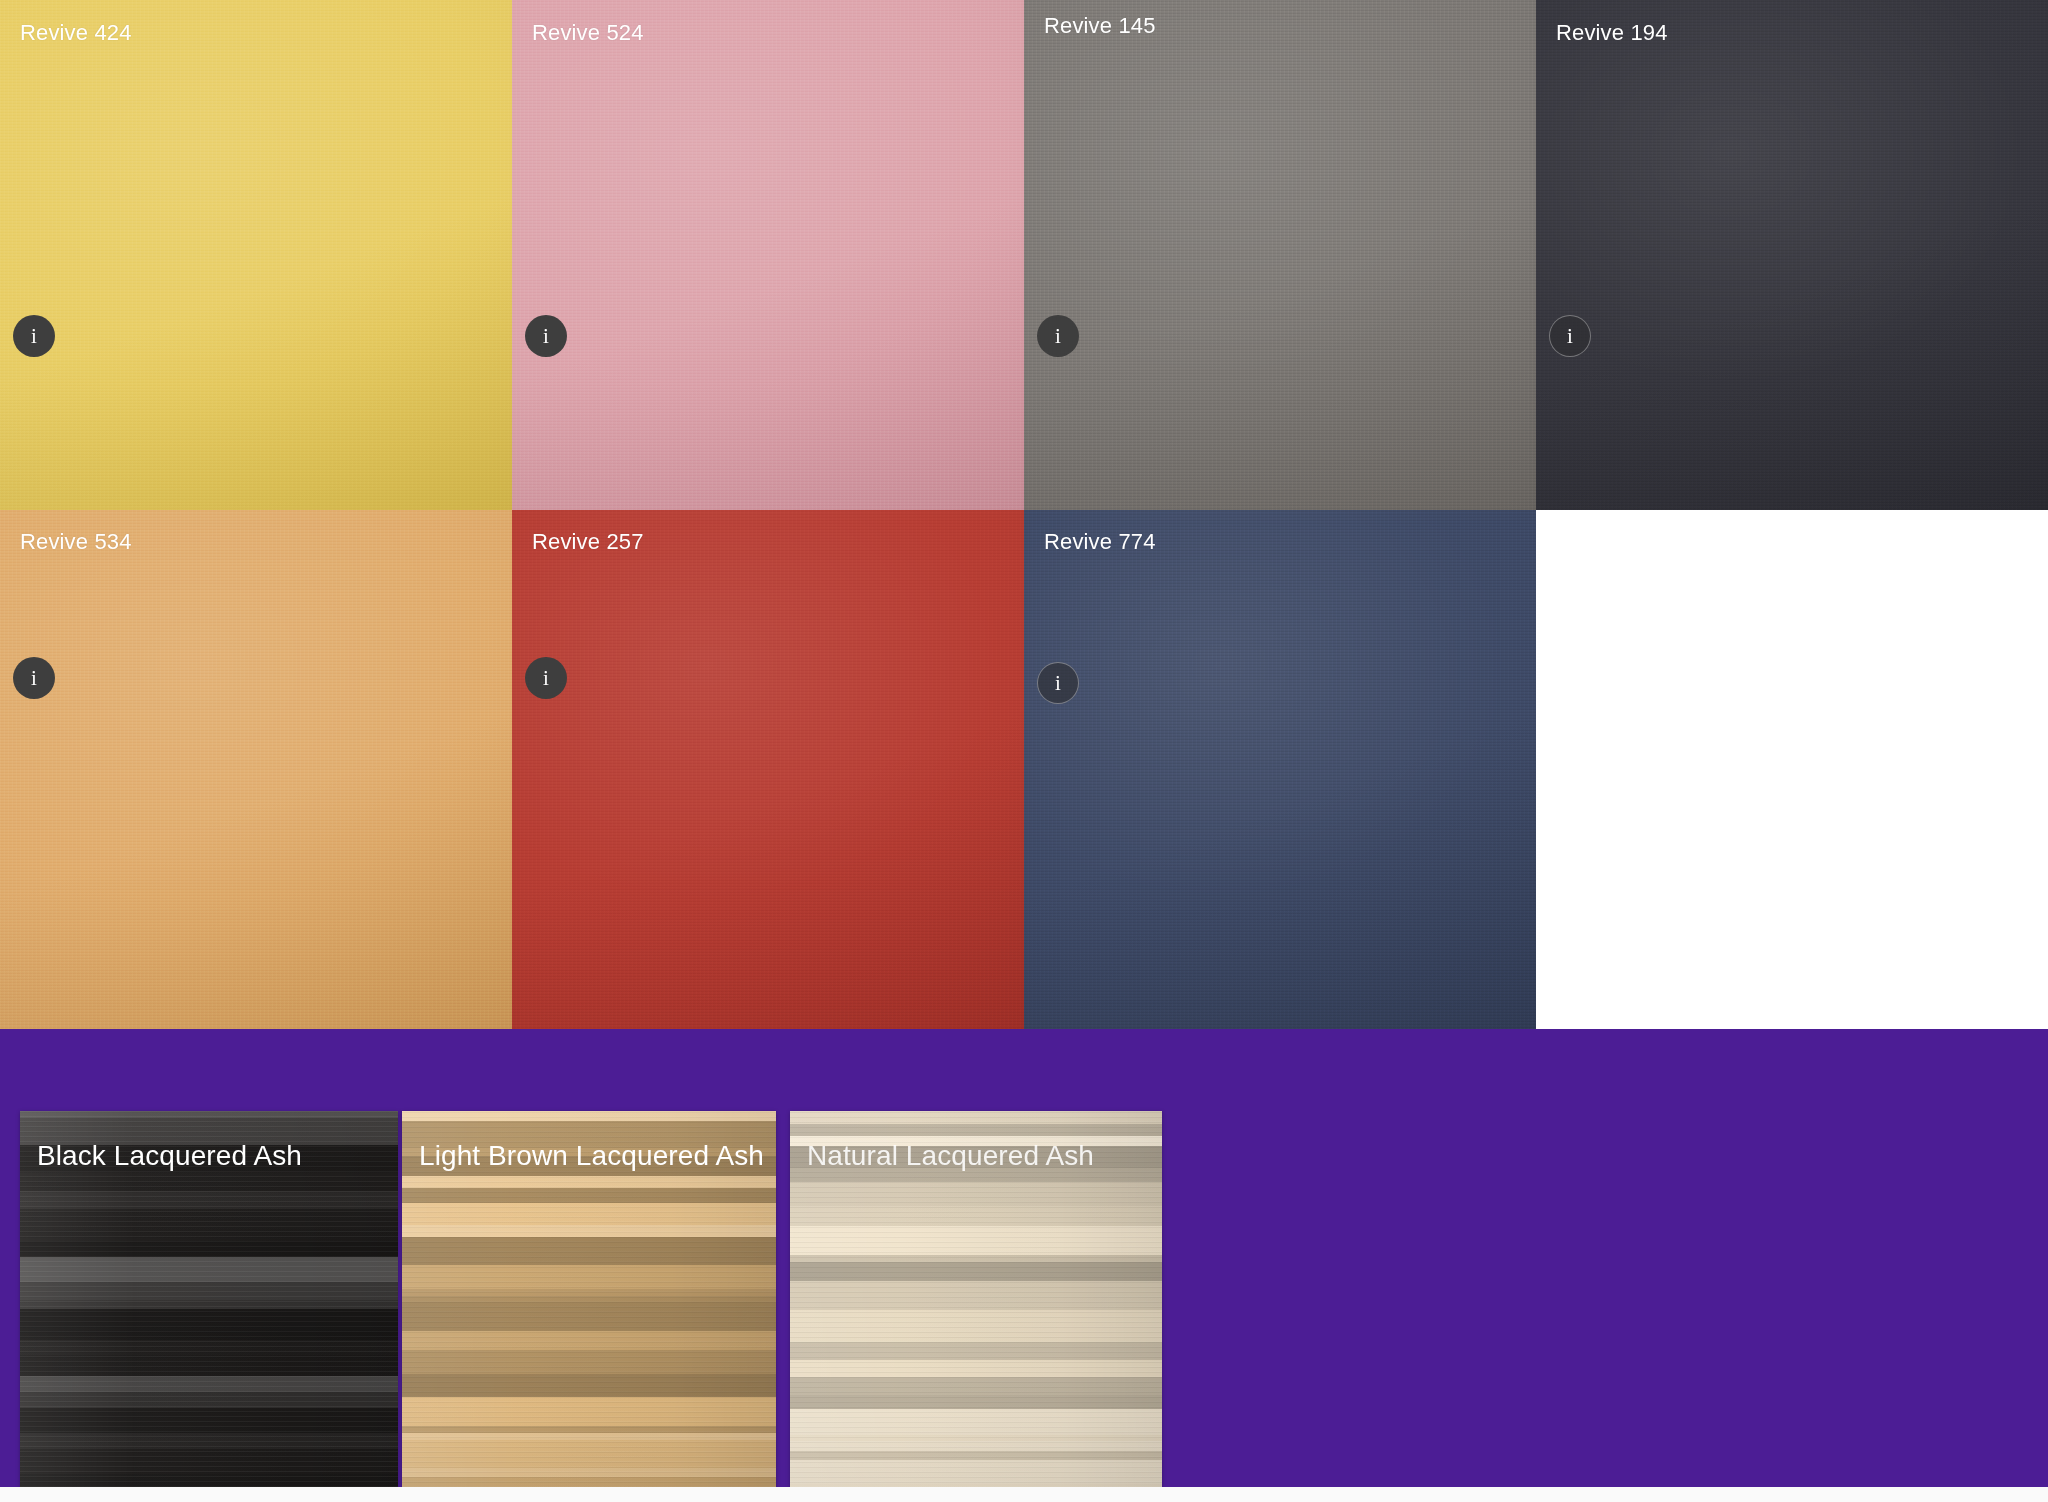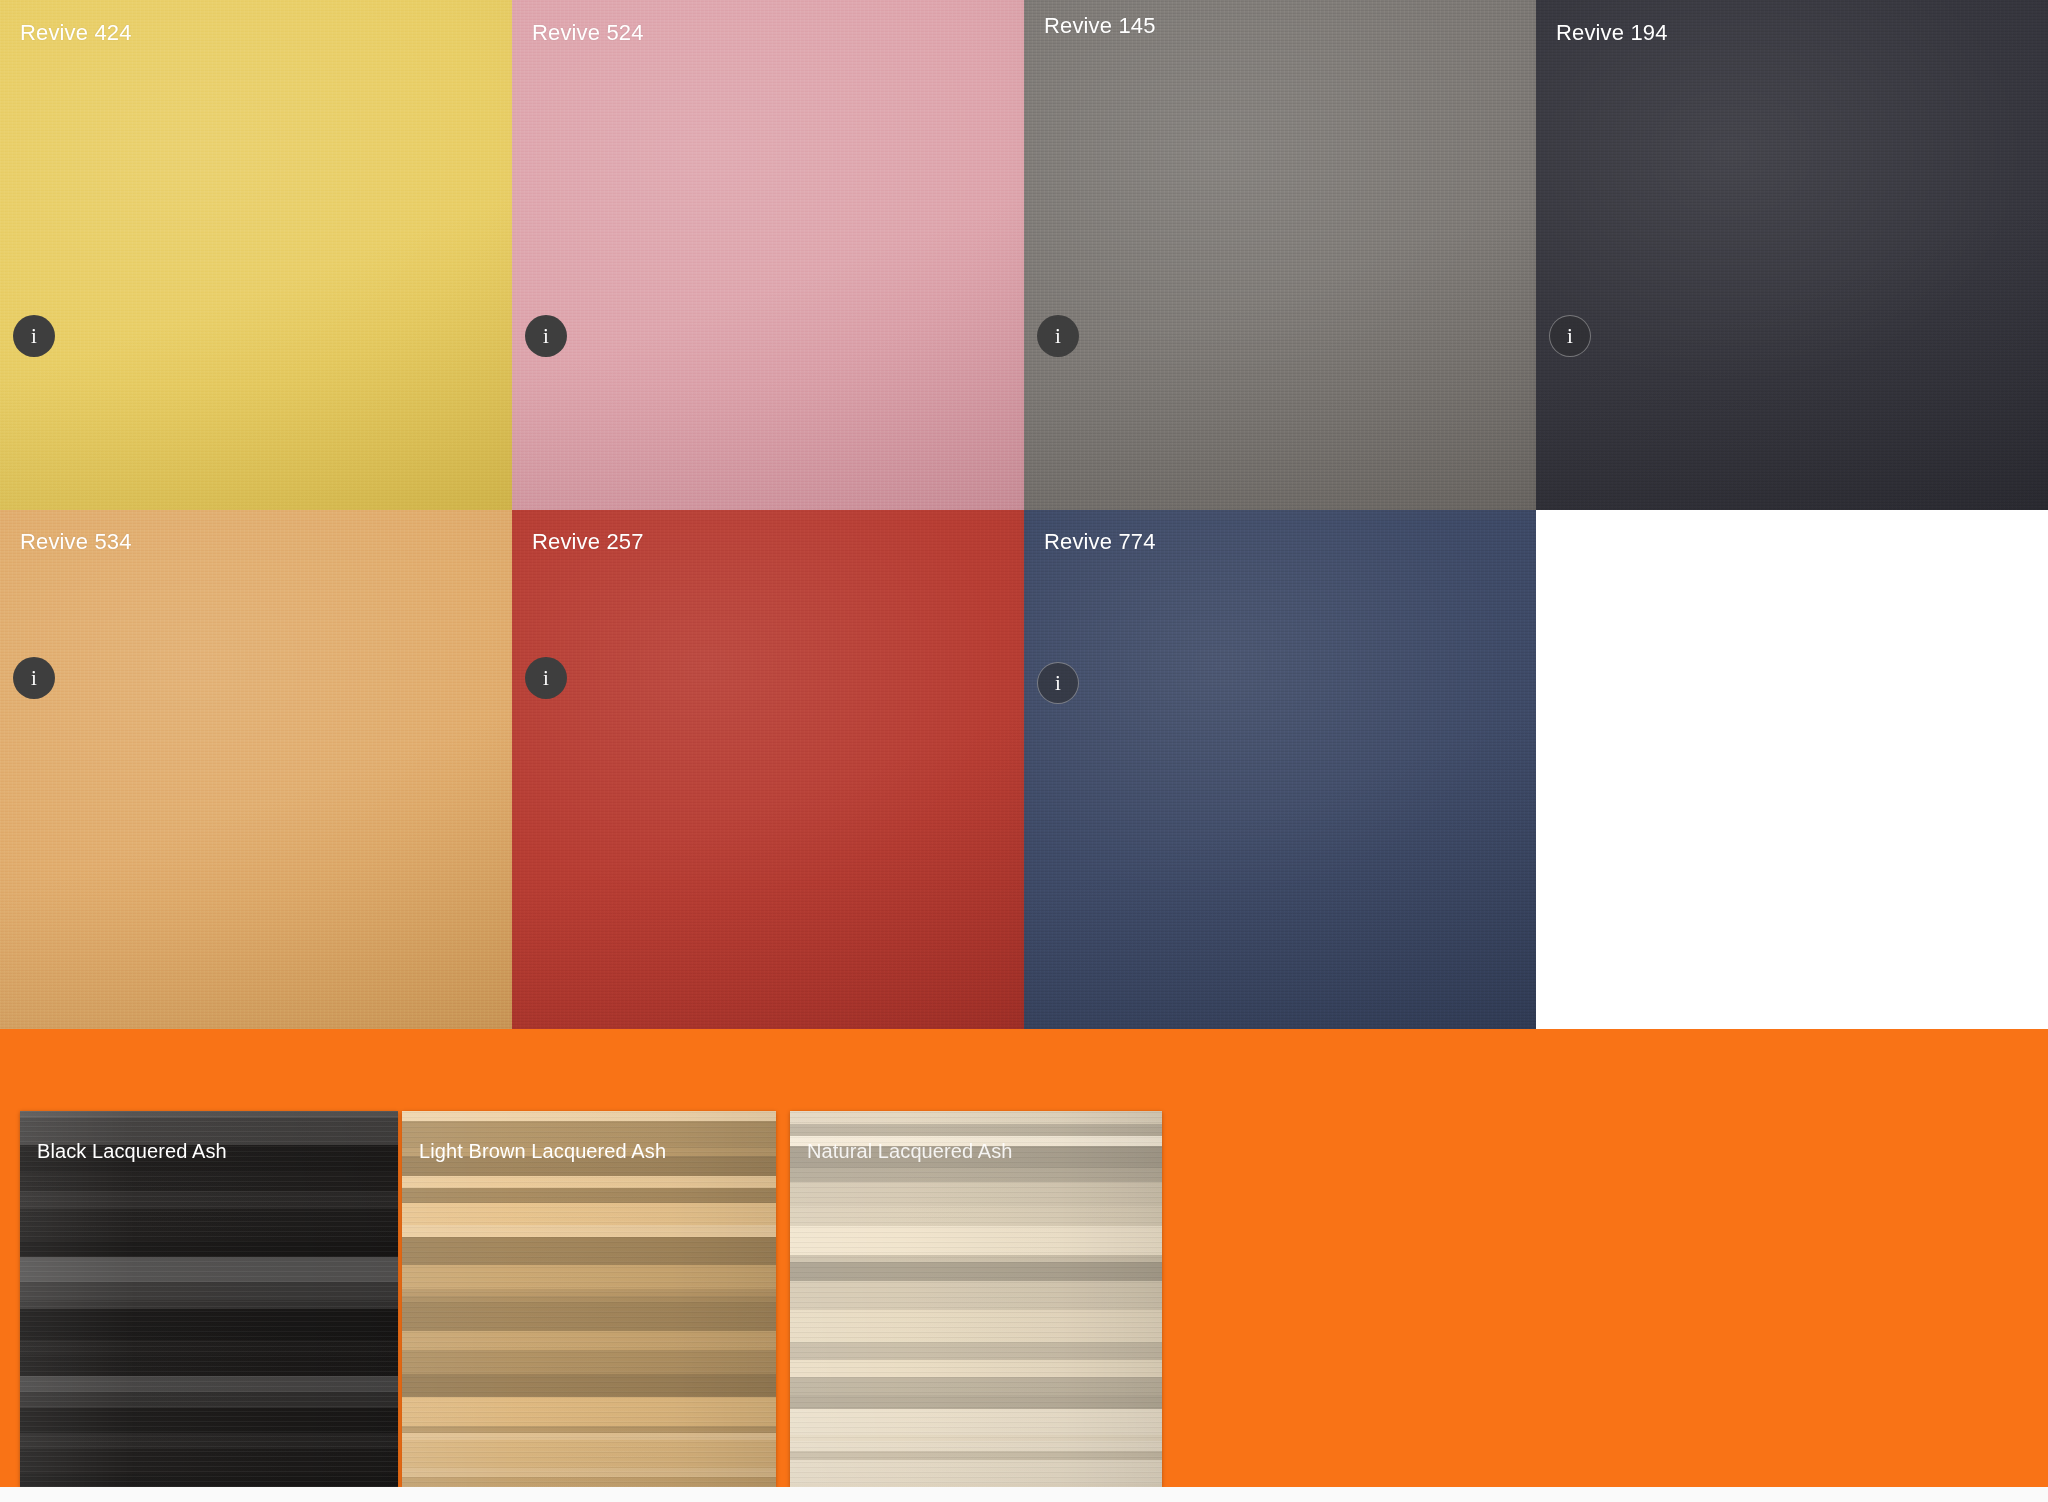--- a/index.html
+++ b/index.html
@@ -9,21 +9,21 @@
     height: 1502px;
     background: #ffffff;
     font-family: "Liberation Sans", sans-serif;
     overflow: hidden;
   }
 
   .page {
     position: relative;
     width: 2048px;
     height: 1502px;
-    background: #f97316;
+    background: #4c1d95;
   }
 
   
   .fabric-grid {
     position: absolute;
     top: 0;
     left: 0;
     width: 2048px;
     height: 1029px;
     display: grid;
@@ -138,21 +138,21 @@
     position: absolute;
     inset: 0;
     pointer-events: none;
   }
 
   .wood-label {
     position: absolute;
     left: 17px;
     top: 29px;
     color: #ffffff;
-    font-size: 20px;
+    font-size: 28px;
     font-weight: 400;
     letter-spacing: 0.1px;
     white-space: nowrap;
     z-index: 4;
   }
 
   .wood-label.faint { color: rgba(255,255,255,0.88); }
 
   .footer-band {
     position: absolute;

